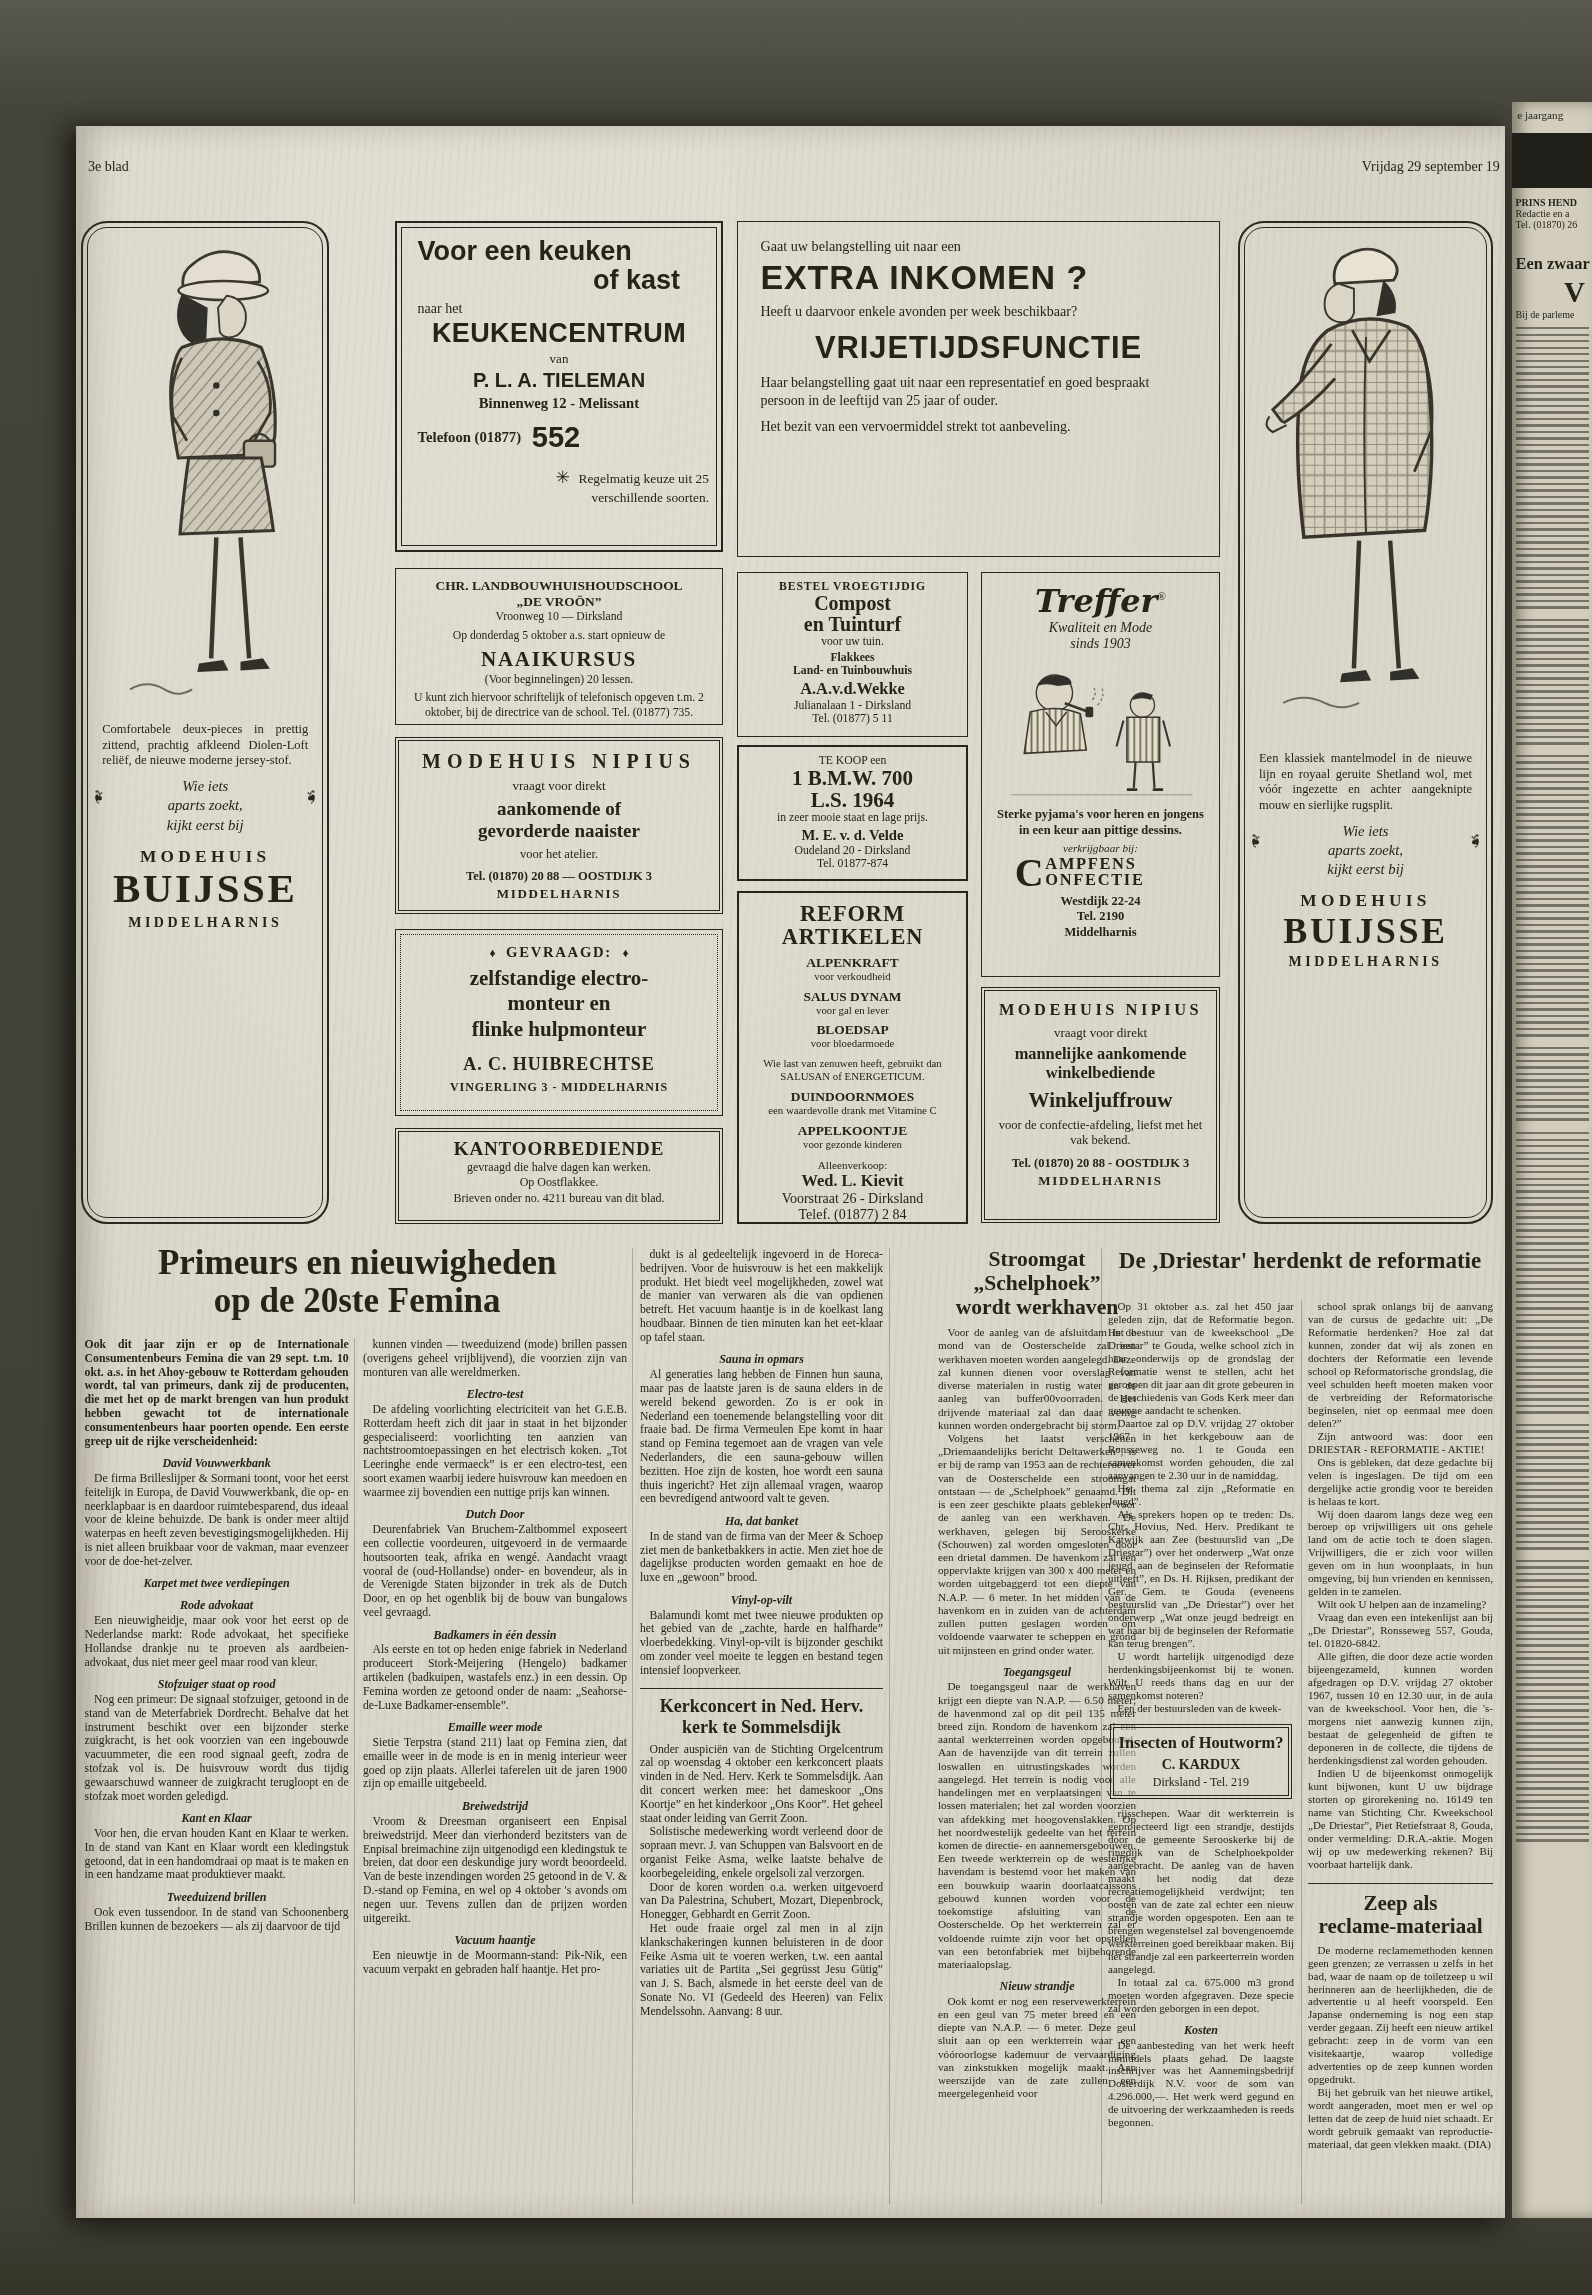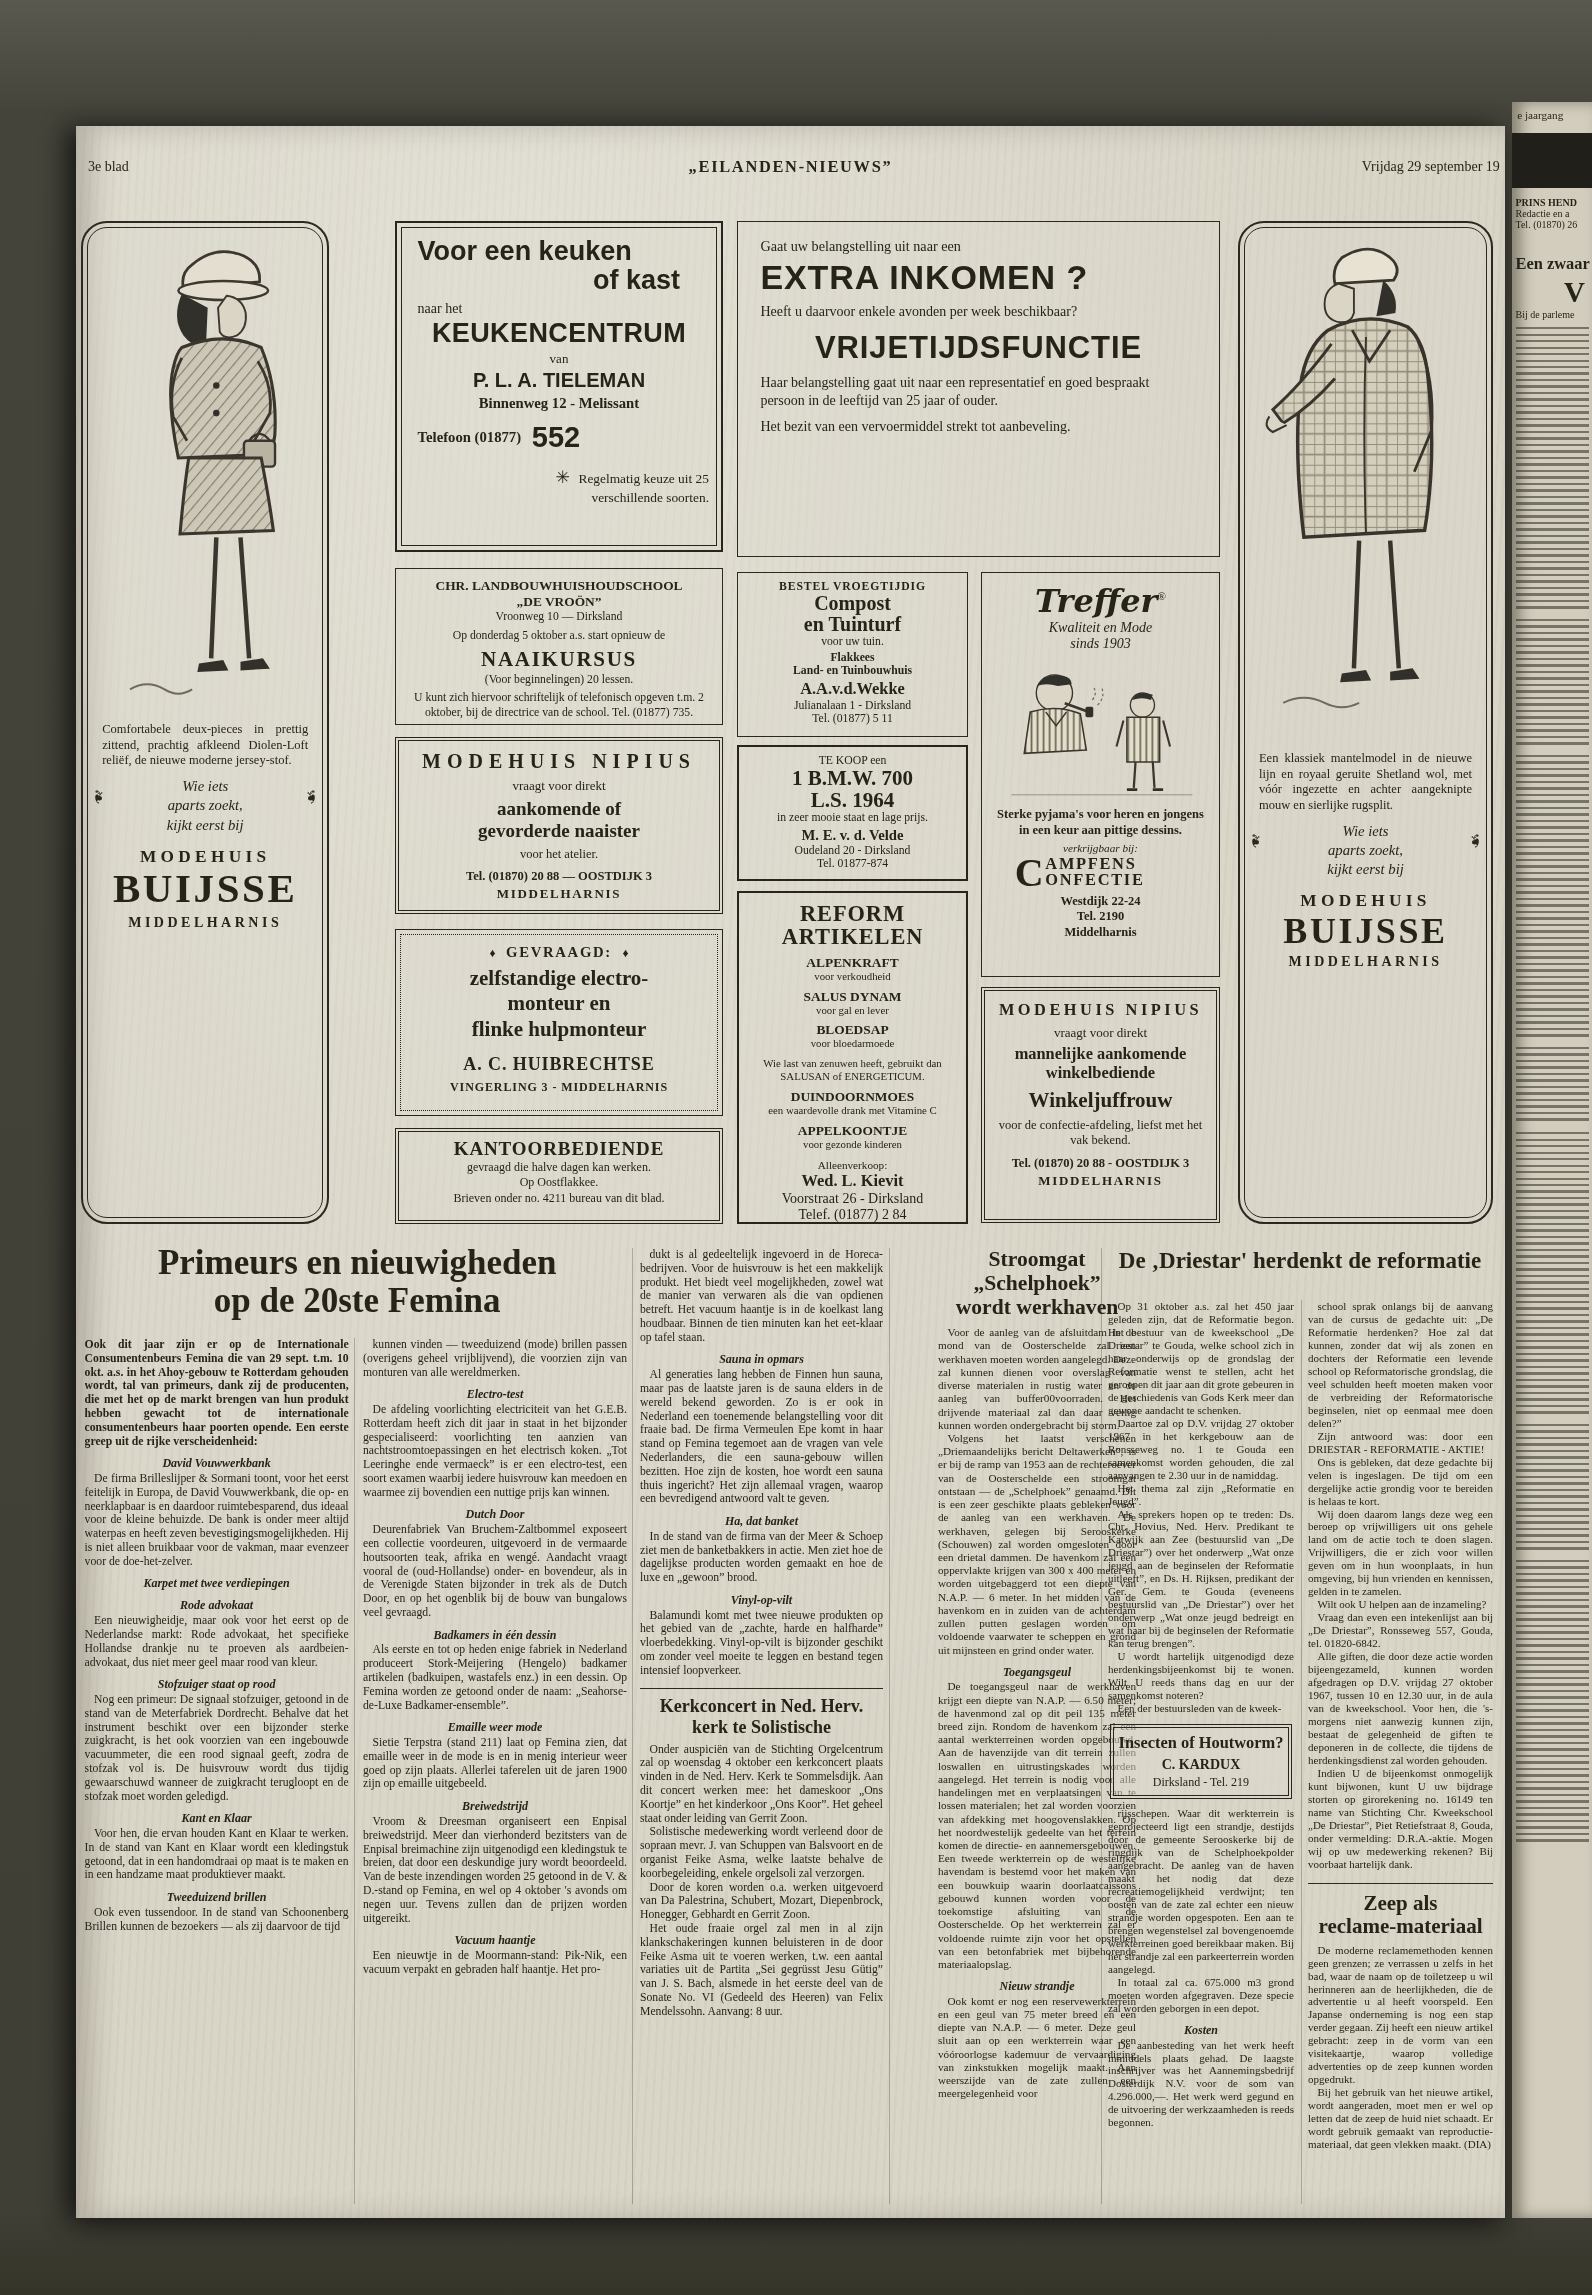--- a/index.html
+++ b/index.html
@@ -137,21 +137,20 @@
 </style>
 </head>
 <body>
 
 <div id="canvas">
 
   <div id="main-page">
 
     <div class="masthead">
       <span class="m-left">3e blad</span>
-      <span class="m-center">„EILANDEN-NIEUWS”</span>
       <span class="m-right">Vrijdag 29 september 19</span>
     </div>
 
     <div class="ad buijsse" style="left:5.2px;top:95px;width:248px;height:1003px;">
       <svg class="b-ill" width="259" height="480" viewBox="0 0 150 278">
         <defs>
           <pattern id="tw" width="5" height="5" patternUnits="userSpaceOnUse" patternTransform="rotate(40)">
             <rect width="5" height="5" fill="#ccc7b6"></rect>
             <line x1="0" y1="0" x2="0" y2="5" stroke="#847e6c" stroke-width="1.3"></line>
           </pattern>
@@ -443,21 +442,21 @@
       <div class="blk p">dukt is al gedeeltelijk ingevoerd in de Horeca-bedrijven. Voor de huisvrouw is het een makkelijk produkt. Het biedt veel mogelijkheden, zowel wat de manier van verwaren als die van opdienen betreft. Het vacuum haantje is in de koelkast lang houdbaar. Binnen de tien minuten kan het eet-klaar op tafel staan.</div>
           <div class="blk sub">Sauna in opmars</div>
           <div class="blk p">Al generaties lang hebben de Finnen hun sauna, maar pas de laatste jaren is de sauna elders in de wereld bekend geworden. Zo is er ook in Nederland een toenemende belangstelling voor dit fraaie bad. De firma Vermeulen Epe komt in haar stand op Femina tegemoet aan de vragen van vele Nederlanders, die een sauna-gebouw willen bezitten. Hoe zijn de kosten, hoe wordt een sauna thuis ingericht? Het zijn allemaal vragen, waarop een bevredigend antwoord valt te geven.</div>
           <div class="blk sub">Ha, dat banket</div>
           <div class="blk p">In de stand van de firma van der Meer &amp; Schoep ziet men de banketbakkers in actie. Men ziet hoe de dagelijkse producten worden gemaakt en hoe de luxe en „gewoon” brood.</div>
           <div class="blk sub">Vinyl-op-vilt</div>
           <div class="blk p">Balamundi komt met twee nieuwe produkten op het gebied van de „zachte, harde en halfharde” vloerbedekking. Vinyl-op-vilt is bijzonder geschikt om zonder veel moeite te leggen en bestand tegen intensief loopverkeer.</div>
         </div>
       <div class="h-kerk">
         <div>Kerkconcert in Ned. Herv.</div>
-        <div>kerk te Solistische</div>
+        <div>kerk te Sommelsdijk</div>
       </div>
       <div>
 
       <div class="blk p">Onder auspiciën van de Stichting Orgelcentrum zal op woensdag 4 oktober een kerkconcert plaats vinden in de Ned. Herv. Kerk te Sommelsdijk. Aan dit concert werken mee: het dameskoor „Ons Koortje” en het kinderkoor „Ons Koor”. Het geheel staat onder leiding van Gerrit Zoon.</div>
           <div class="blk p">Solistische medewerking wordt verleend door de sopraan mevr. J. van Schuppen van Balsvoort en de organist Feike Asma, welke laatste behalve de koorbegeleiding, enkele orgelsoli zal verzorgen.</div>
           <div class="blk p">Door de koren worden o.a. werken uitgevoerd van Da Palestrina, Schubert, Mozart, Diepenbrock, Honegger, Gebhardt en Gerrit Zoon.</div>
           <div class="blk p">Het oude fraaie orgel zal men in al zijn klankschakeringen kunnen beluisteren in de door Feike Asma uit te voeren werken, t.w. een aantal variaties uit de Partita „Sei gegrüsst Jesu Gütig” van J. S. Bach, alsmede in het eerste deel van de Sonate No. VI (Gedeeld des Heeren) van Felix Mendelssohn. Aanvang: 8 uur.</div>
         </div>
     </div>
 

